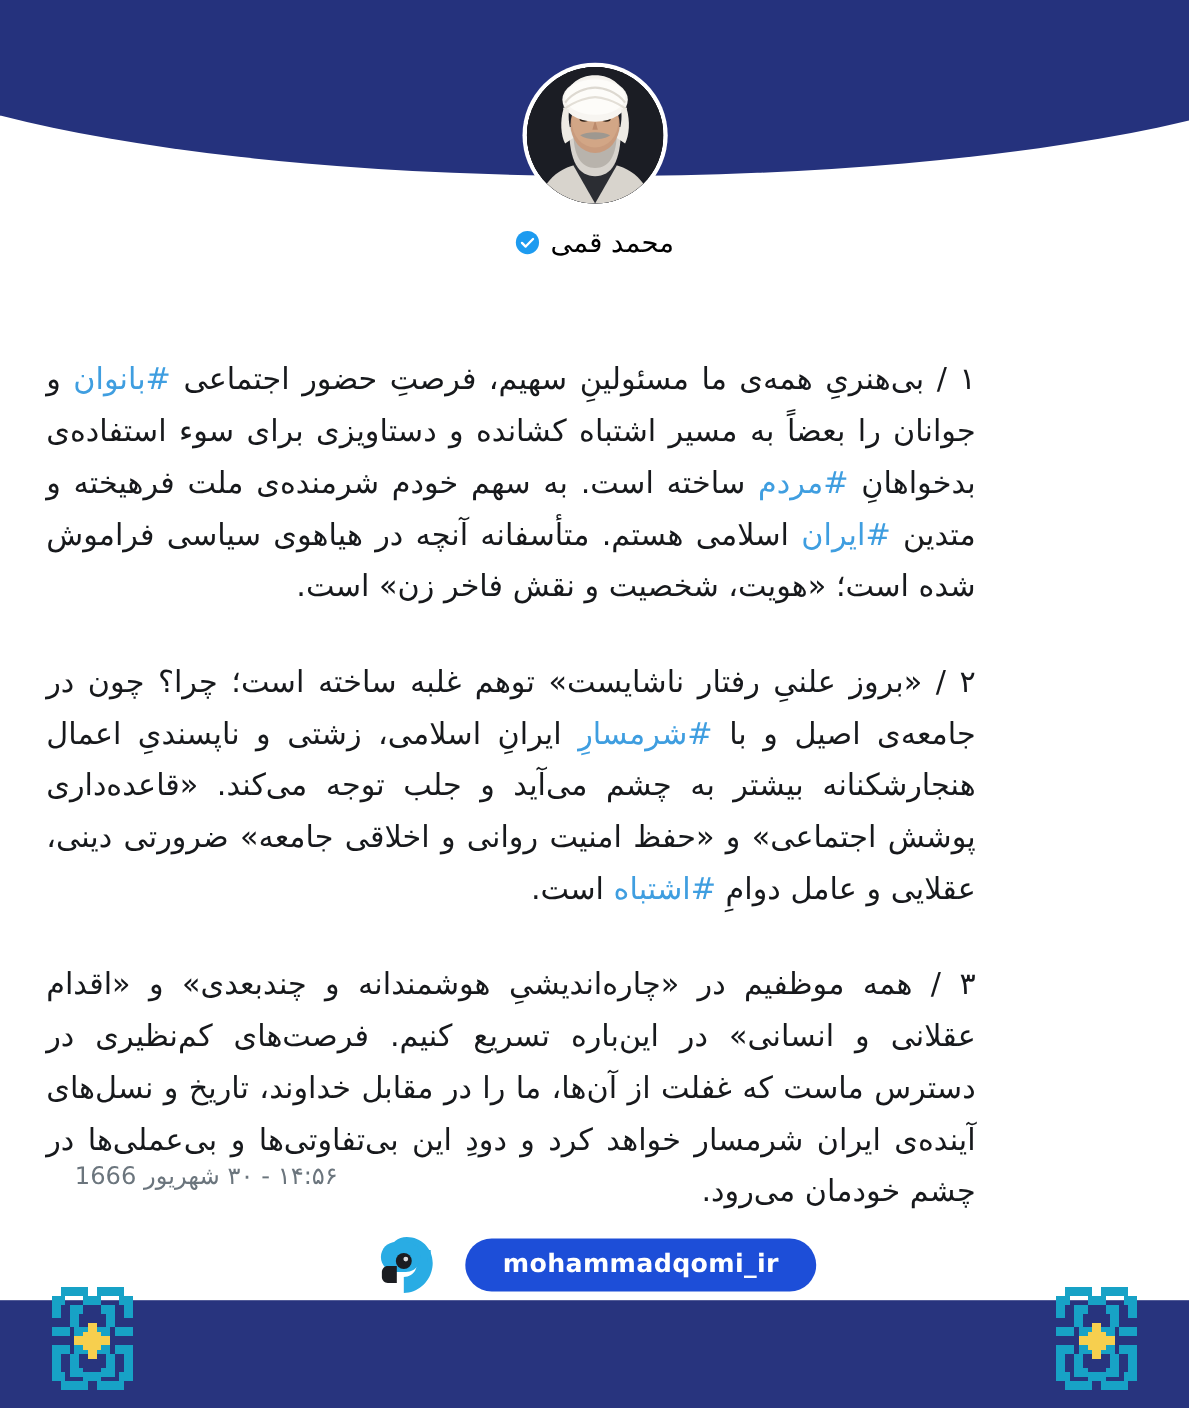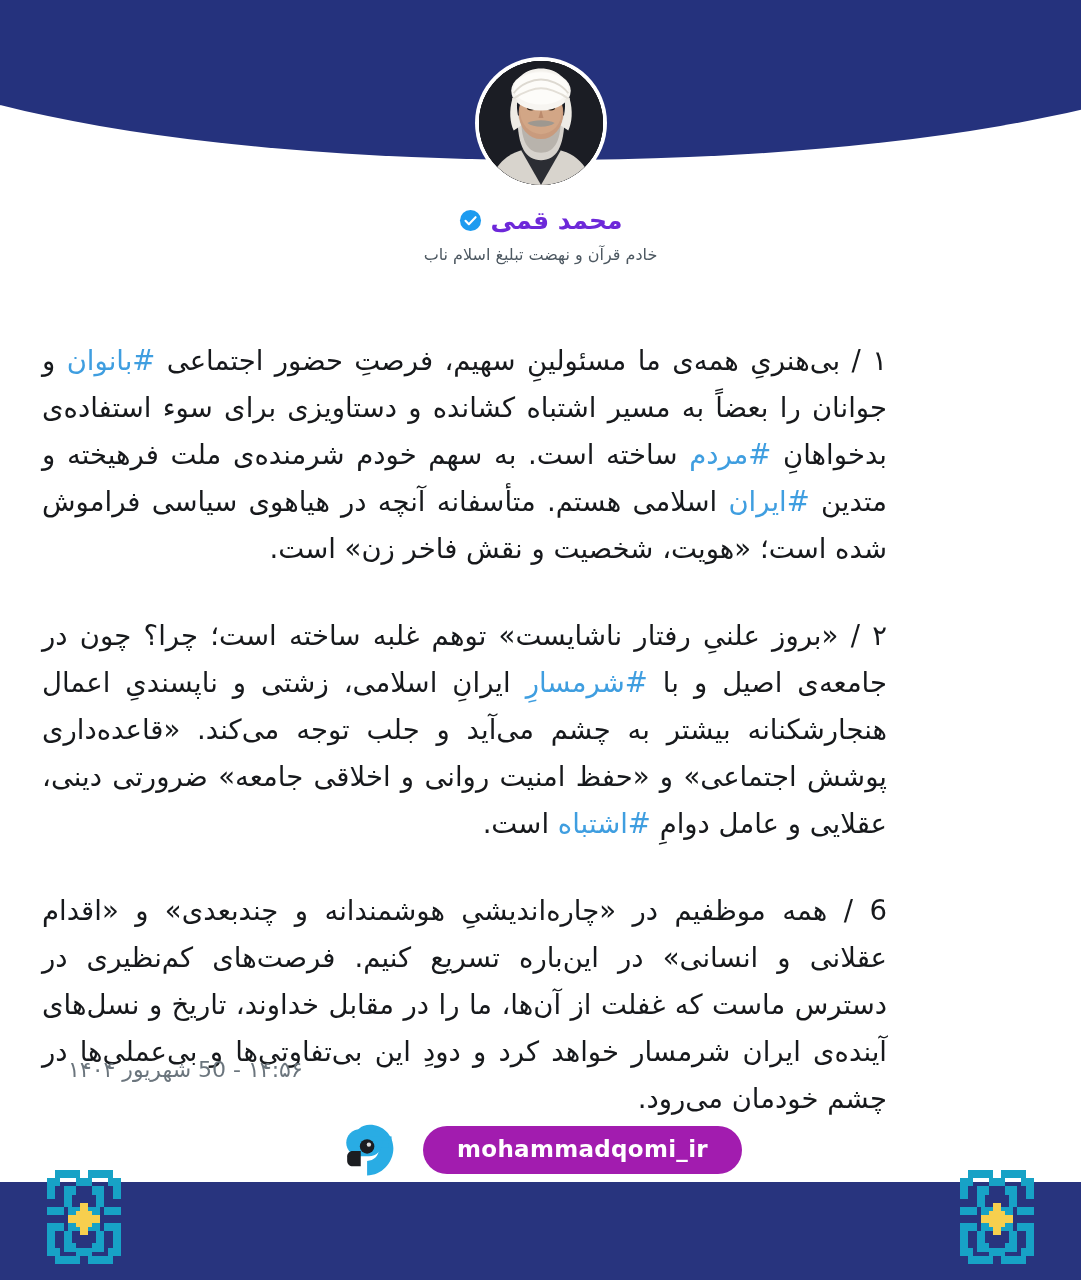--- a/index.html
+++ b/index.html
@@ -67,22 +67,22 @@
   }
   .name-row {
     display: flex;
     align-items: center;
     justify-content: center;
     gap: 9px;
     direction: rtl;
   }
   .display-name {
     font-size: 25px;
-    font-weight: bold;
-    color: #6d28d9;
+    font-weight: normal;
+    color: #000000;
     letter-spacing: 0;
   }
   .verified {
     width: 23px;
     height: 23px;
     flex: 0 0 23px;
     display: inline-block;
   }
   .verified svg { display: block; width: 100%; height: 100%; }
 
@@ -95,21 +95,21 @@
   .bio {
     margin-top: 10px;
     font-size: 16px;
     color: #4d5861;
     direction: rtl;
   }
 
   
   .body {
     position: absolute;
-    top: 337px;
+    top: 322px;
     left: 0;
     width: 929px;
     padding: 0 42px;
     direction: rtl;
     text-align: right;
     z-index: 4;
   }
   .para {
     font-size: 27.5px;
     line-height: 47px;
@@ -143,21 +143,21 @@
     left: 0;
     width: 1081px;
     height: 66px;
     display: flex;
     align-items: center;
     justify-content: center;
     gap: 26px;
     z-index: 4;
   }
   .site-pill {
-    background: #a21caf;
+    background: #1d4ed8;
     color: #ffffff;
     font-weight: bold;
     font-size: 23px;
     letter-spacing: 0.3px;
     padding: 10px 34px 12px;
     border-radius: 26px;
     direction: ltr;
   }
   .brand-logo { width: 58px; height: 58px; }
   .brand-logo svg { display: block; width: 100%; height: 100%; }
@@ -229,30 +229,29 @@
   <div class="identity">
     <div class="name-row">
       <span class="display-name">محمد قمی</span>
       <span class="verified">
         <svg viewBox="0 0 24 24" aria-hidden="true">
           <circle cx="12" cy="12" r="11" fill="#1d9bf0"></circle>
           <path d="M6.8 12.3 L10.3 15.8 L17.3 8.6" stroke="#ffffff" stroke-width="2.2" fill="none" stroke-linecap="round" stroke-linejoin="round"></path>
         </svg>
       </span>
     </div>
-    <div class="bio">خادم قرآن و نهضت تبلیغ اسلام ناب</div>
   </div>
 
   <div class="body">
     <p class="para"><span>۱ / بی‌هنریِ همه‌ی ما مسئولینِ سهیم، فرصتِ حضور اجتماعی </span><span class="tag">#بانوان</span><span> و جوانان را بعضاً به مسیر اشتباه کشانده و دستاویزی برای سوء استفاده‌ی بدخواهانِ </span><span class="tag">#مردم</span><span> ساخته است. به سهم خودم شرمنده‌ی ملت فرهیخته و متدین </span><span class="tag">#ایران</span><span> اسلامی هستم. متأسفانه آنچه در هیاهوی سیاسی فراموش شده است؛ «هویت، شخصیت و نقش فاخر زن» است.</span></p>
     <p class="para"><span>۲ / «بروز علنیِ رفتار ناشایست» توهم غلبه ساخته است؛ چرا؟ چون در جامعه‌ی اصیل و با </span><span class="tag">#شرمسارِ</span><span> ایرانِ اسلامی، زشتی و ناپسندیِ اعمال هنجارشکنانه بیشتر به چشم می‌آید و جلب توجه می‌کند. «قاعده‌داری پوشش اجتماعی» و «حفظ امنیت روانی و اخلاقی جامعه» ضرورتی دینی، عقلایی و عامل دوامِ </span><span class="tag">#اشتباه</span><span> است.</span></p>
-    <p class="para"><span>6 / همه موظفیم در «چاره‌اندیشیِ هوشمندانه و چندبعدی» و «اقدام عقلانی و انسانی» در این‌باره تسریع کنیم. فرصت‌های کم‌نظیری در دسترس ماست که غفلت از آن‌ها، ما را در مقابل خداوند، تاریخ و نسل‌های آینده‌ی ایران شرمسار خواهد کرد و دودِ این بی‌تفاوتی‌ها و بی‌عملی‌ها در چشم خودمان می‌رود.</span></p>
+    <p class="para"><span>۳ / همه موظفیم در «چاره‌اندیشیِ هوشمندانه و چندبعدی» و «اقدام عقلانی و انسانی» در این‌باره تسریع کنیم. فرصت‌های کم‌نظیری در دسترس ماست که غفلت از آن‌ها، ما را در مقابل خداوند، تاریخ و نسل‌های آینده‌ی ایران شرمسار خواهد کرد و دودِ این بی‌تفاوتی‌ها و بی‌عملی‌ها در چشم خودمان می‌رود.</span></p>
   </div>
 
-  <div class="timestamp">۱۴:۵۶ - 50 شهریور ۱۴۰۴</div>
+  <div class="timestamp">۱۴:۵۶ - ۳۰ شهریور 1666</div>
 
   <div class="footer">
     <span class="site-pill">mohammadqomi_ir</span>
     <span class="brand-logo">
       <svg viewBox="0 0 64 64" aria-hidden="true">
         <path d="M34 4 C48 4 60 15 60 30 C60 46 47 60 31 60 L31 44 C38.5 44 44 38.5 44 31 C44 23.5 38.5 18 31 18 L16 18 C18 10 25 4 34 4 Z" fill="#29ace4"></path>
         <path d="M8 24 C8 15.7 14.7 9 23 9 L33 9 C41.3 9 48 15.7 48 24 C48 32.3 41.3 39 33 39 L23 39 C14.7 39 8 32.3 8 24 Z" fill="#29ace4"></path>
         <path d="M31 17 L58 17 L58 22 L31 22 Z" fill="#29ace4"></path>
         <path d="M31 25 L55 25 L55 29 L31 29 Z" fill="#29ace4"></path>
         <circle cx="31" cy="28" r="8" fill="#1b1d21"></circle>

